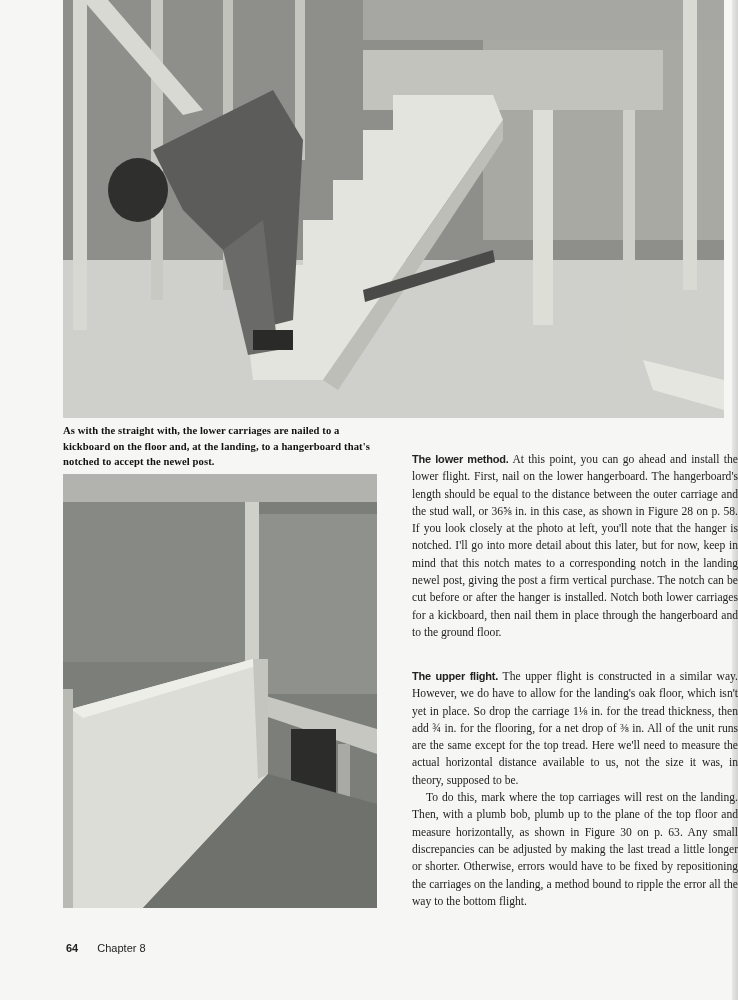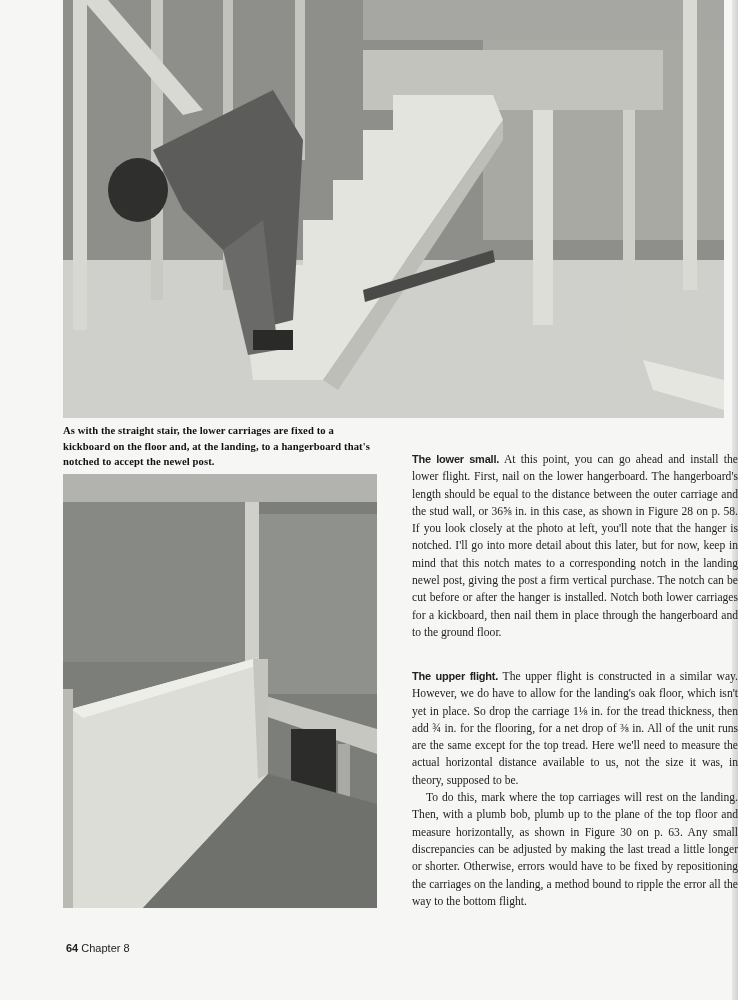--- a/index.html
+++ b/index.html
@@ -10,21 +10,21 @@
     background:linear-gradient(180deg,#8a8a88 0%,#9a9a97 55%,#c8c8c4 75%,#dcdcd8 100%); }
   .photo1 svg, .photo2 svg { position:absolute; left:0; top:0; width:100%; height:100%; }
   
   .photo2 { position:absolute; left:63px; top:474px; width:314px; height:434px; overflow:hidden; background:#7e807c; }
   .caption { position:absolute; left:63px; top:423px; width:320px; font-family:"Liberation Serif", serif; font-weight:bold; font-size:10.6px; line-height:15.6px; color:#111; letter-spacing:0.1px; }
   .body-col { position:absolute; left:412px; width:326px; font-size:11.6px; line-height:17.3px; color:#222; text-align:justify; }
   .body-col p { margin:0; }
   .runin { font-family:"Liberation Sans", sans-serif; font-weight:bold; font-size:11px; letter-spacing:-0.2px; }
   .indent { text-indent:14px; }
   .footer { position:absolute; left:66px; top:942px; font-family:"Liberation Sans", sans-serif; font-size:11px; color:#222; }
-  .footer .pnum { font-weight:bold; }
+  .footer .pnum { font-weight:bold; margin-right:16px; }
 </style>
 </head>
 <body>
 
 <div class="edge-right"></div>
 
 <div class="photo1">
   <svg viewBox="0 0 661 418" preserveAspectRatio="none">
     <rect x="0" y="0" width="661" height="260" fill="#8e8e8b"></rect>
     <rect x="0" y="260" width="661" height="158" fill="#cfcfcb"></rect>
@@ -51,21 +51,21 @@
 
     <ellipse cx="75" cy="190" rx="30" ry="32" fill="#2f2f2e"></ellipse>
     <polygon points="90,150 210,90 240,140 230,320 190,330 160,250 120,210" fill="#5c5d5a"></polygon>
     <polygon points="160,250 200,220 215,350 185,355" fill="#6a6b68"></polygon>
     <rect x="190" y="330" width="40" height="20" fill="#2a2a29"></rect>
 
     <polygon points="580,360 661,380 661,410 590,390" fill="#e6e6e0"></polygon>
   </svg>
 </div>
 
-<div class="caption">As with the straight stair, the lower carriages are fixed to a kickboard on the floor and, at the landing, to a hangerboard that's notched to accept the newel post.</div>
+<div class="caption">As with the straight with, the lower carriages are nailed to a kickboard on the floor and, at the landing, to a hangerboard that's notched to accept the newel post.</div>
 
 <div class="photo2">
   <svg viewBox="0 0 314 434" preserveAspectRatio="none">
     <rect x="0" y="0" width="314" height="434" fill="#7c7e79"></rect>
     <rect x="0" y="0" width="314" height="28" fill="#b2b3ae"></rect>
     <rect x="0" y="28" width="182" height="160" fill="#878984"></rect>
     <rect x="196" y="40" width="118" height="180" fill="#8f918c"></rect>
     <rect x="182" y="28" width="14" height="160" fill="#cfd0ca"></rect>
     <polygon points="196,220 314,255 314,280 196,240" fill="#c6c7c1"></polygon>
     <rect x="228" y="255" width="45" height="130" fill="#2c2d2b"></rect>
@@ -74,21 +74,21 @@
     <polygon points="8,235 190,185 205,185 205,300 80,434 8,434" fill="#dcddd7"></polygon>
     <polygon points="8,235 190,185 200,190 20,244" fill="#eeeee9"></polygon>
     <polygon points="190,185 205,185 205,300 195,305" fill="#c4c5bf"></polygon>
     <rect x="0" y="215" width="10" height="219" fill="#b9bab4"></rect>
     <polygon points="80,434 205,300 314,330 314,434" fill="#6f716c"></polygon>
   </svg>
 </div>
 
 <div class="body-col" style="top:451px;">
   <p>
-    <span class="runin">The lower small.</span>
+    <span class="runin">The lower method.</span>
     <span>At this point, you can go ahead and install the lower flight. First, nail on the lower hangerboard. The hangerboard's length should be equal to the distance between the outer carriage and the stud wall, or 36⅝ in. in this case, as shown in Figure 28 on p. 58. If you look closely at the photo at left, you'll note that the hanger is notched. I'll go into more detail about this later, but for now, keep in mind that this notch mates to a corresponding notch in the landing newel post, giving the post a firm vertical purchase. The notch can be cut before or after the hanger is installed. Notch both lower carriages for a kickboard, then nail them in place through the hangerboard and to the ground floor.</span>
   </p>
 </div>
 
 <div class="body-col" style="top:668px;">
   <p>
     <span class="runin">The upper flight.</span>
     <span>The upper flight is constructed in a similar way. However, we do have to allow for the landing's oak floor, which isn't yet in place. So drop the carriage 1⅛ in. for the tread thickness, then add ¾ in. for the flooring, for a net drop of ⅜ in. All of the unit runs are the same except for the top tread. Here we'll need to measure the actual horizontal distance available to us, not the size it was, in theory, supposed to be.</span>
   </p>
   <p class="indent">

